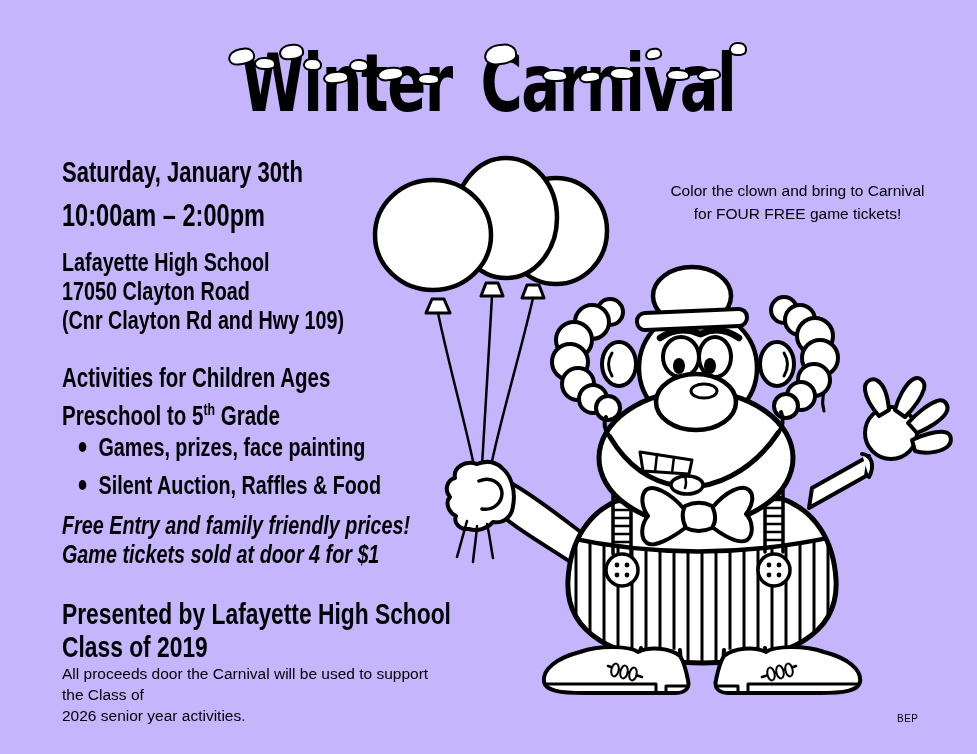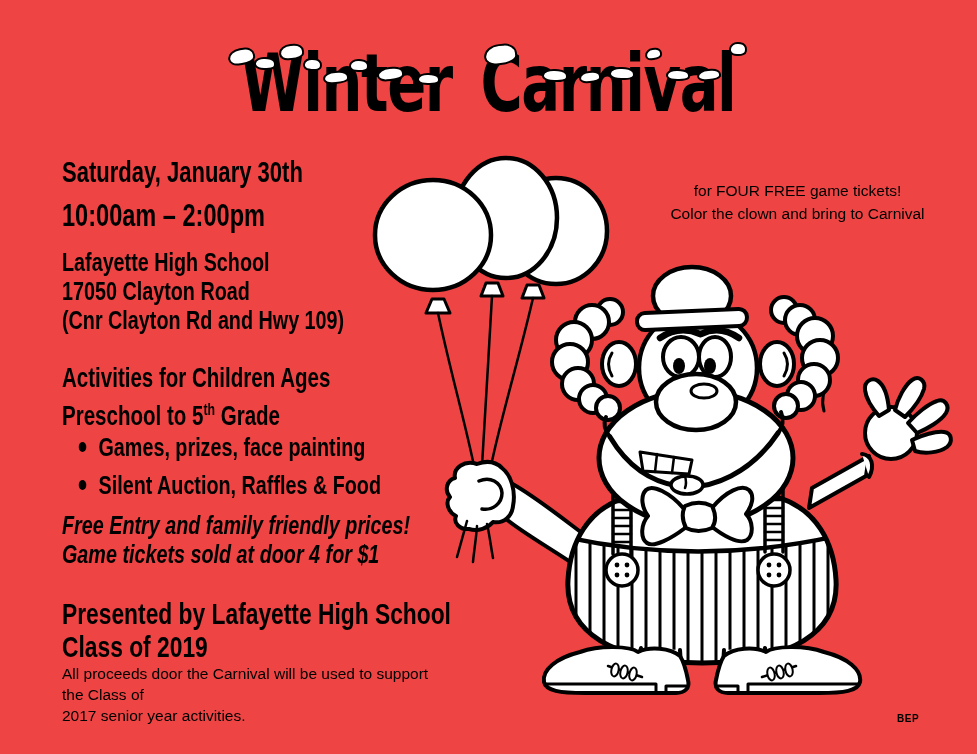--- a/index.html
+++ b/index.html
@@ -1,18 +1,18 @@
 <!DOCTYPE html>
 <html><head>
 <meta charset="utf-8">
 <style>
   html,body{margin:0;padding:0;background:#888;}
   .page{
     position:relative;width:977px;height:754px;margin:0 auto;
-    background:#ef4444;overflow:hidden;
+    background:#c4b5fd;overflow:hidden;
     font-family:"Liberation Sans",sans-serif;color:#000;
   }
   
   .title-wrap{position:absolute;left:0;top:44px;width:100%;height:110px;text-align:center;}
   .title-text{
     display:inline-block;position:relative;
     font-family:"DejaVu Sans",sans-serif;font-weight:bold;
     font-size:80px;line-height:80px;letter-spacing:-2px;word-spacing:14px;
     transform:scaleX(0.72);transform-origin:50% 0;
     white-space:nowrap;
@@ -31,21 +31,21 @@
   .venue-block{top:248px;font-size:26px;line-height:29px;}
   .activities-block{top:363px;font-size:27px;line-height:31px;}
   .bullet-list{top:433px;font-size:26px;line-height:28px;list-style:none;margin:0;padding:0;}
   .bullet-list li{margin:0 0 10px 22px;display:flex;align-items:center;}
   .bullet-dot{width:10px;height:10px;border-radius:50%;background:#000;margin-right:16px;flex:0 0 auto;}
   .pricing-block{top:511px;font-size:26px;line-height:29px;font-style:italic;}
   .presented-block{top:597px;font-size:30px;line-height:33px;}
   .proceeds-block{top:663px;font-size:15.5px;line-height:21px;font-weight:normal;width:390px;white-space:normal;}
   
   .note{position:absolute;left:630px;top:179px;width:335px;text-align:center;font-size:15.5px;line-height:23px;}
-  .credit{position:absolute;left:897px;top:713px;font-size:10px;font-weight:bold;letter-spacing:.5px;}
+  .credit{position:absolute;left:897px;top:713px;font-size:10px;font-weight:normal;letter-spacing:.5px;}
   
   .clown-svg{position:absolute;left:360px;top:140px;}
   .clown-svg *{vector-effect:none;}
 </style>
 </head>
 <body>
 
 <div class="page">
 
   <div class="title-wrap">
@@ -99,26 +99,26 @@
     <div>Game tickets sold at door 4 for $1</div>
   </div>
 
   <div class="blk cond b presented-block">
     <div>Presented by Lafayette High School</div>
     <div>Class of 2019</div>
   </div>
 
   <div class="blk proceeds-block">
     <div>All proceeds door the Carnival will be used to support the Class of</div>
-    <div>2017 senior year activities.</div>
+    <div>2026 senior year activities.</div>
   </div>
 
   <div class="note">
+    <div>Color the clown and bring to Carnival</div>
     <div>for FOUR FREE game tickets!</div>
-    <div>Color the clown and bring to Carnival</div>
   </div>
 
   <div class="credit">BEP</div>
 
   <svg class="clown-svg" width="600" height="580" viewBox="0 0 600 580" fill="#fff" stroke="#000" stroke-linecap="round" stroke-linejoin="round">
 
     <g>
       <ellipse cx="196" cy="91" rx="51" ry="53" stroke-width="4.5"></ellipse>
       <path d="M162,158 L184,158 L179,145 L167,145 Z" stroke-width="3"></path>
       <ellipse cx="146" cy="78" rx="51" ry="60" stroke-width="4.5"></ellipse>

